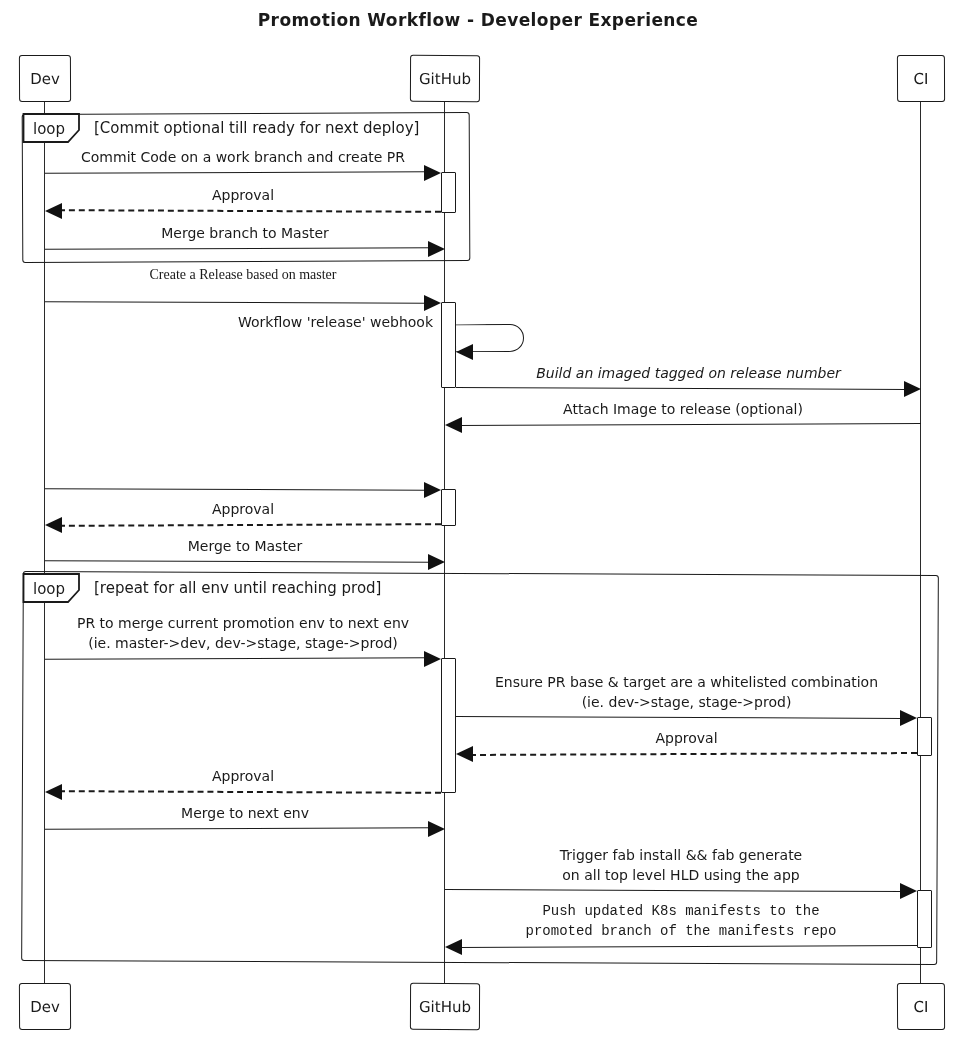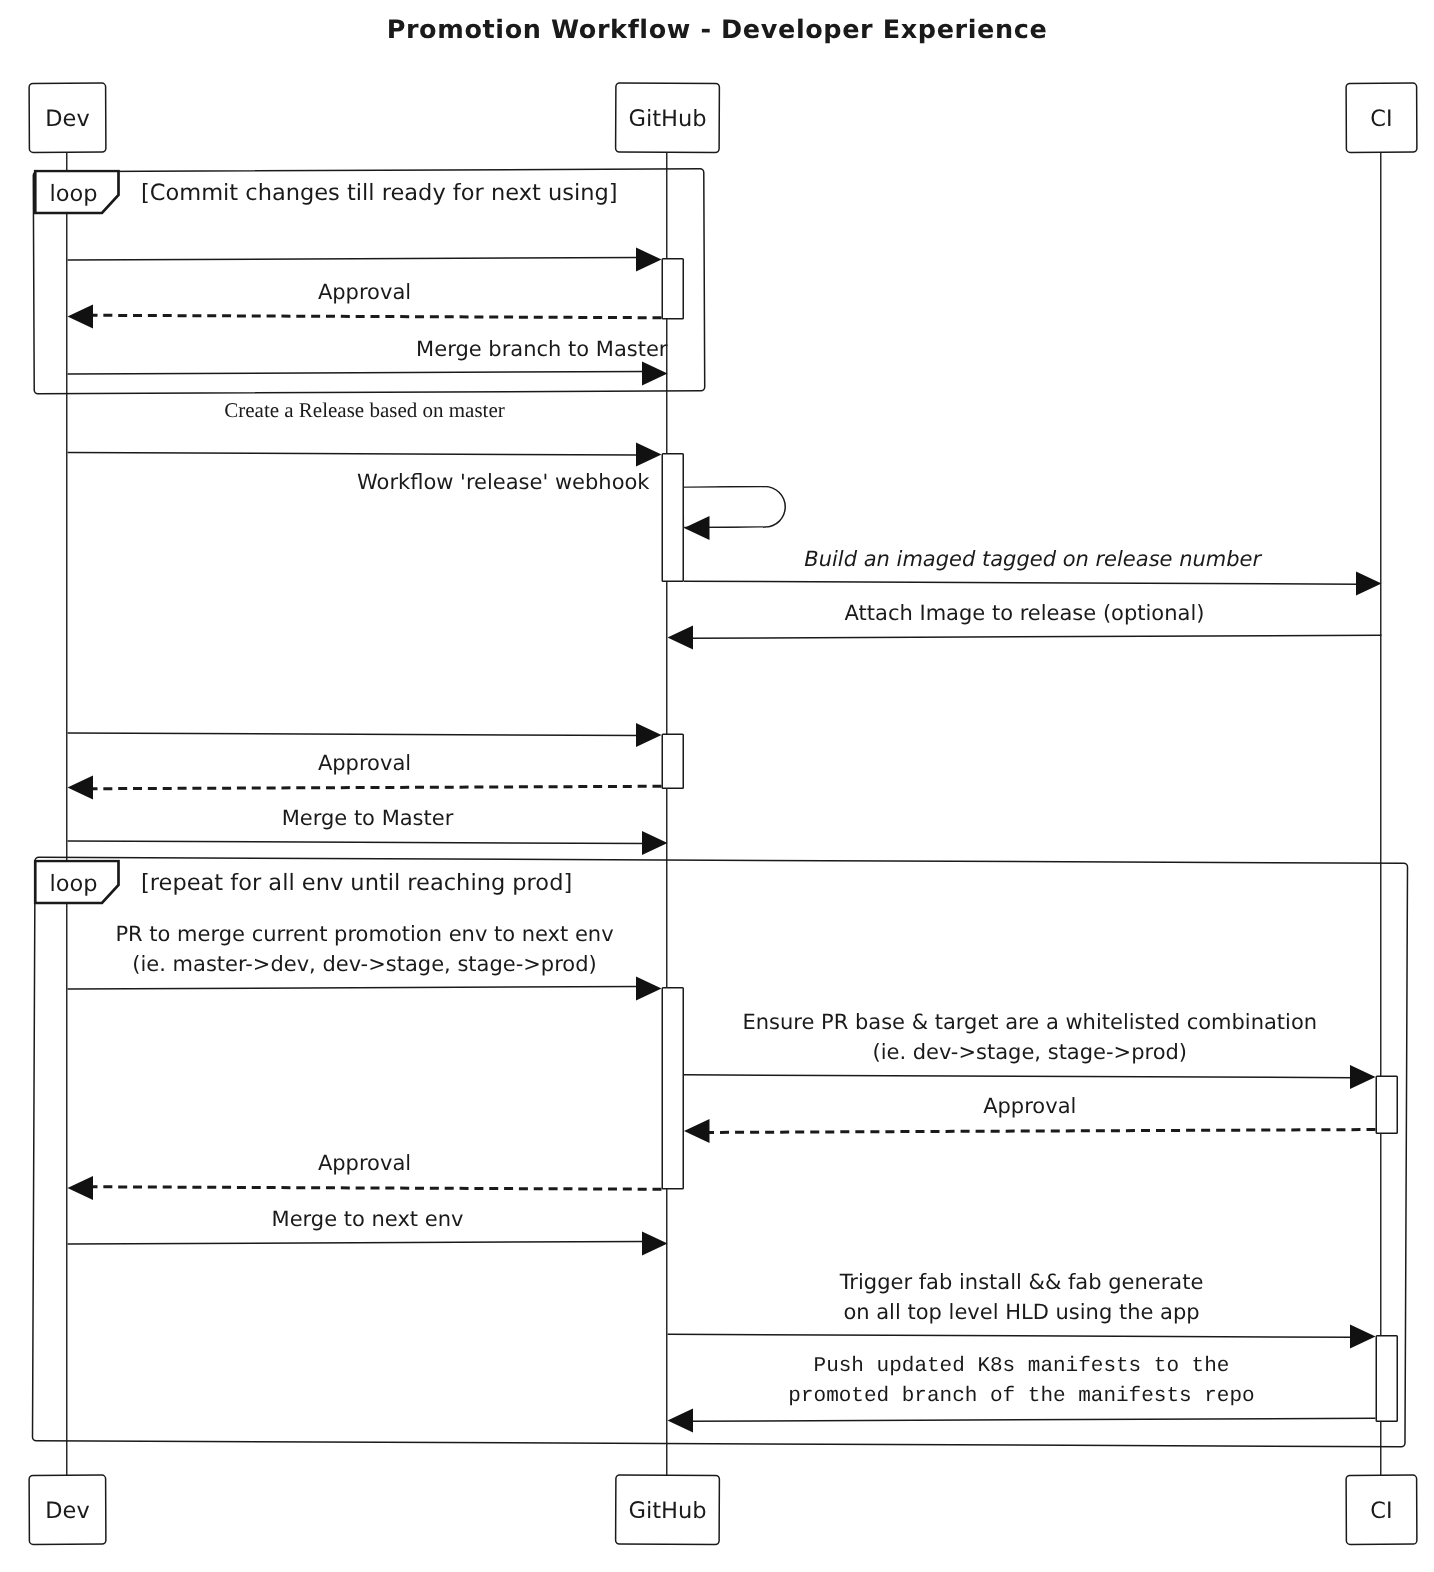--- a/index.html
+++ b/index.html
@@ -70,41 +70,42 @@
     <div class="actor-box w1" style="left: 410px; top: 55px; width: 70px; height: 47px;">GitHub</div>
     <div class="actor-box w1" style="left: 410px; top: 983px; width: 70px; height: 47px;">GitHub</div>
     <div class="lifeline" style="left: 920.2px; top: 101px; height: 883px;"></div>
     <div class="actor-box w2" style="left: 897px; top: 55px; width: 48px; height: 47px;">CI</div>
     <div class="actor-box w2" style="left: 897px; top: 983px; width: 48px; height: 47px;">CI</div>
     <div class="loop-frame w2" style="left: 22px; top: 113px; width: 448px; height: 149px;"></div>
     <div class="loop-tab" style="left: 22px; top: 113px;"><svg width="64" height="31">
         <path d="M1.5,1 H57 V17 L46,29 H1.5 Z" fill="#ffffff" stroke="#1a1a1a" stroke-width="1.8"></path>
         <text x="11" y="21" font-size="15" fill="#1a1a1a" font-family="DejaVu Sans, sans-serif">loop</text>
       </svg></div>
-    <div class="loop-cond" style="left: 94px; top: 119px;">[Commit changes till ready for next using]</div>
+    <div class="loop-cond" style="left: 94px; top: 119px;">[Commit optional till ready for next deploy]</div>
     <div class="loop-frame w1" style="left: 22px; top: 573px; width: 916px; height: 390px;"></div>
     <div class="loop-tab" style="left: 22px; top: 573px;"><svg width="64" height="31">
         <path d="M1.5,1 H57 V17 L46,29 H1.5 Z" fill="#ffffff" stroke="#1a1a1a" stroke-width="1.8"></path>
         <text x="11" y="21" font-size="15" fill="#1a1a1a" font-family="DejaVu Sans, sans-serif">loop</text>
       </svg></div>
     <div class="loop-cond" style="left: 94px; top: 579px;">[repeat for all env until reaching prod]</div>
     <div class="activation" style="left: 441px; top: 172px; height: 41px;"></div>
     <div class="activation" style="left: 441px; top: 302px; height: 86px;"></div>
     <div class="activation" style="left: 441px; top: 489px; height: 37px;"></div>
     <div class="activation" style="left: 441px; top: 658px; height: 135px;"></div>
     <div class="activation" style="left: 917px; top: 717px; height: 39px;"></div>
     <div class="activation" style="left: 917px; top: 890px; height: 58px;"></div>
     <div class="msg-line w2" style="left: 45px; top: 172px; width: 382px;"></div>
     <div class="arrow-head right" style="left: 424px; top: 165px;"></div>
+    <div class="msg-label" style="left: 45px; width: 396px; top: 147px;">Commit Code on a work branch and create PR</div>
     <div class="msg-line dashed w1" style="left: 59px; top: 210px; width: 382px;"></div>
     <div class="arrow-head left" style="left: 45px; top: 203px;"></div>
     <div class="msg-label" style="left: 45px; width: 396px; top: 185px;">Approval</div>
     <div class="msg-line w2" style="left: 45px; top: 248px; width: 386px;"></div>
     <div class="arrow-head right" style="left: 428px; top: 241px;"></div>
-    <div class="msg-label" style="left: 45px; width: 400px; top: 223px; text-align: right;">Merge branch to Master</div>
+    <div class="msg-label" style="left: 45px; width: 400px; top: 223px;">Merge branch to Master</div>
     <div class="msg-line w1" style="left: 45px; top: 302px; width: 382px;"></div>
     <div class="arrow-head right" style="left: 424px; top: 295px;"></div>
     <div class="msg-label" style="left: 45px; width: 396px; top: 265px; font-family: Liberation Serif, serif;">Create a Release based on master</div>
     <div class="self-label" style="left: 123px; width: 310px; top: 314px;">Workflow 'release' webhook</div>
     <div class="self-loop w2" style="left: 456px; top: 324px; width: 68px; height: 28px;"></div>
     <div class="arrow-head left" style="left: 456px; top: 344px;"></div>
     <div class="msg-line w1" style="left: 456px; top: 388px; width: 451px;"></div>
     <div class="arrow-head right" style="left: 904px; top: 381px;"></div>
     <div class="msg-label" style="left: 456px; width: 465px; top: 363px; font-style: italic;">Build an imaged tagged on release number</div>
     <div class="msg-line w2" style="left: 459px; top: 424px; width: 462px;"></div>

